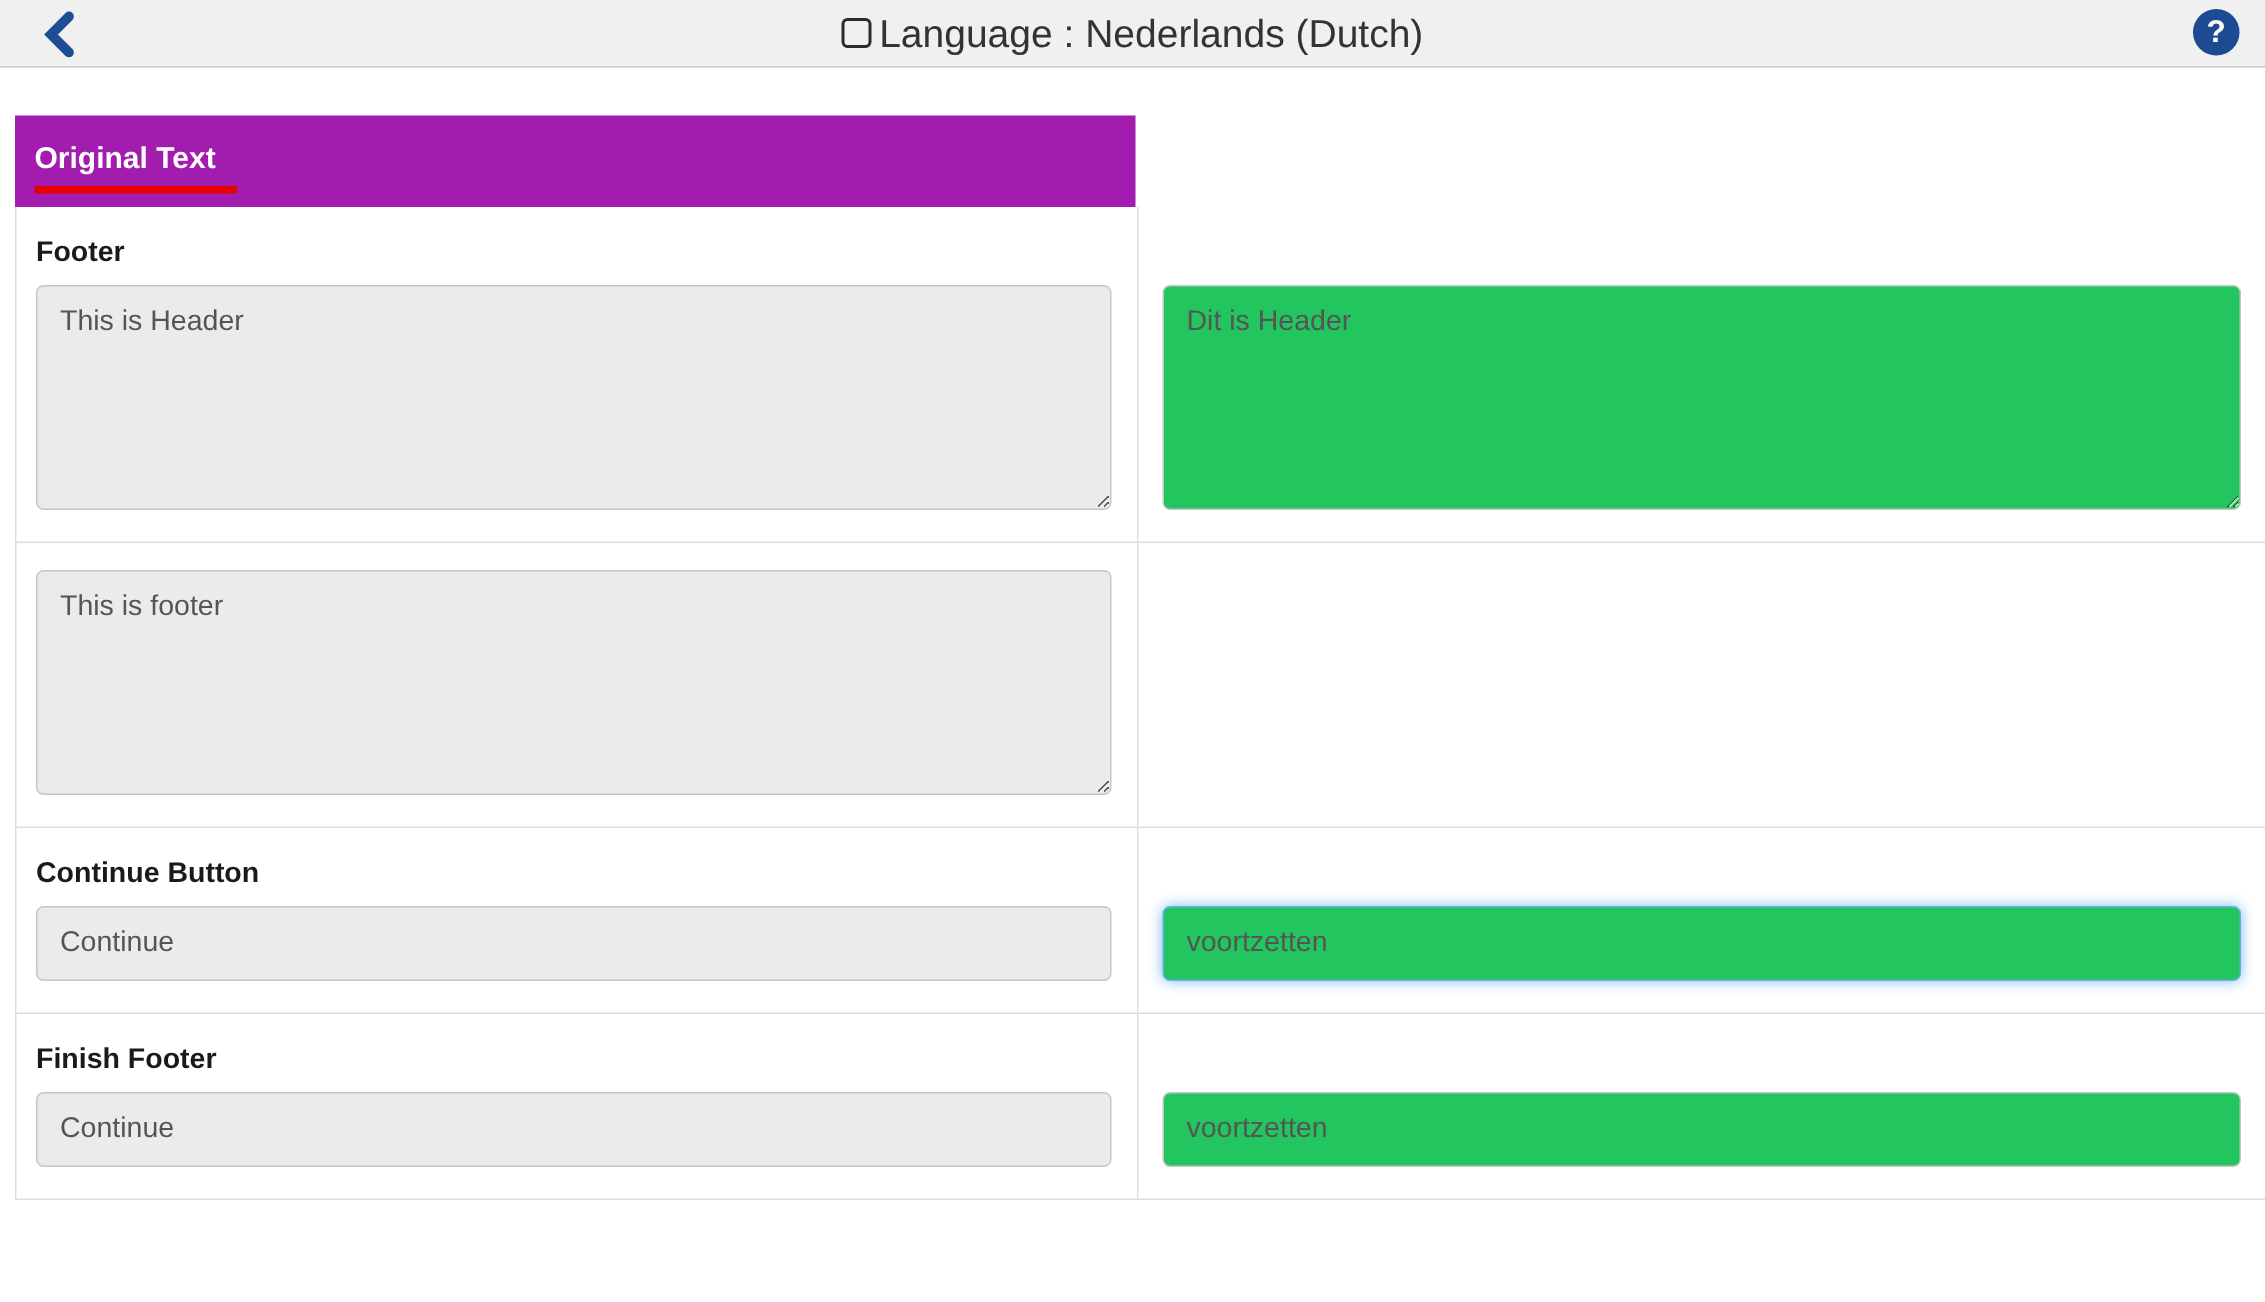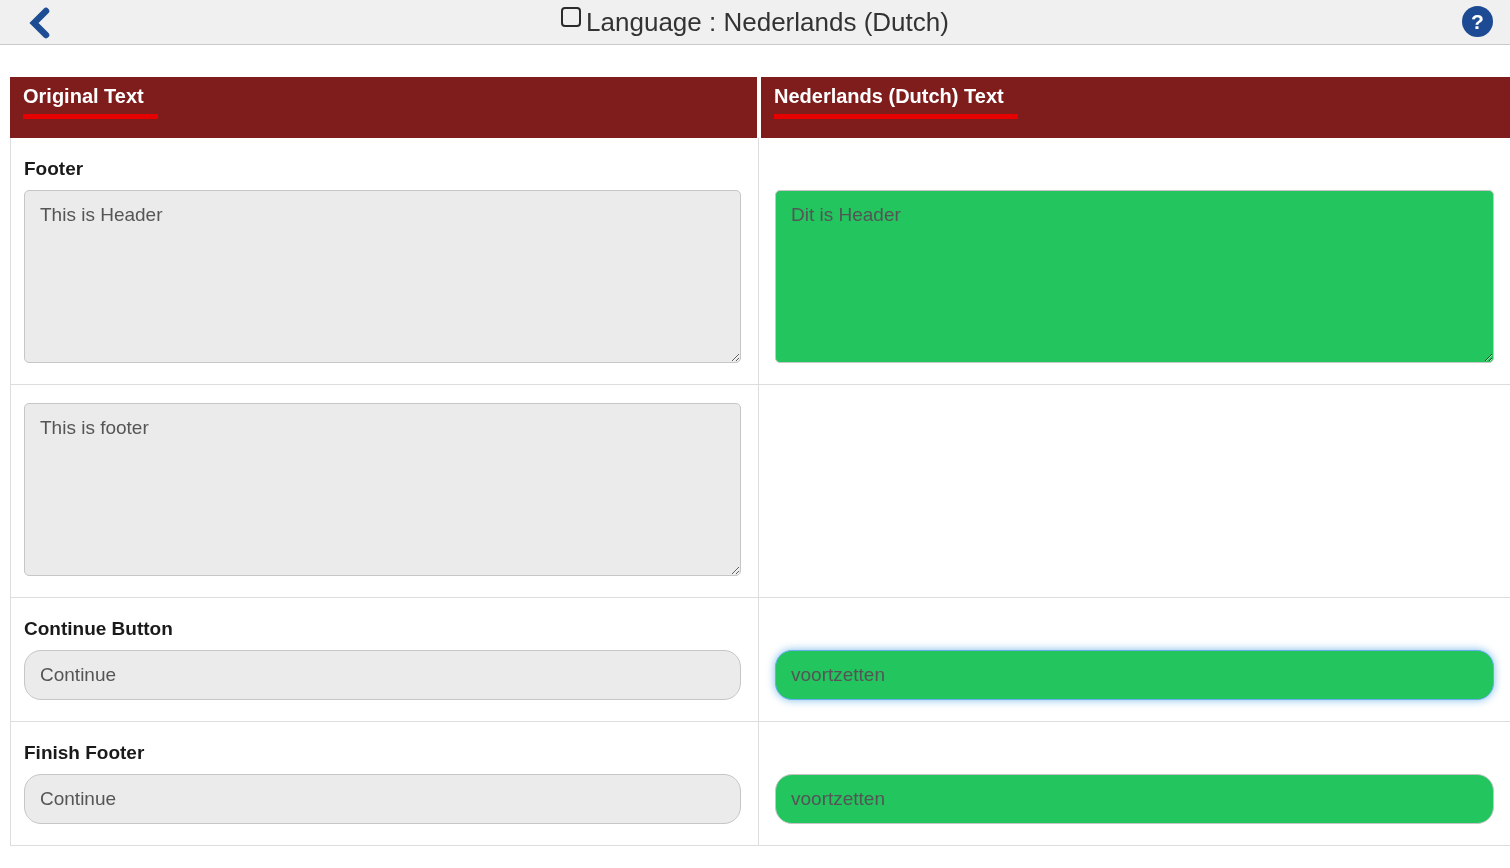--- a/index.html
+++ b/index.html
@@ -17,21 +17,21 @@
     border-bottom: 1px solid #c9c9c9;
     position: relative;
     display: flex; align-items: center; justify-content: center;
   }
   .back-btn {
     position: absolute; left: 26px; top: 6px;
     width: 26px; height: 33px;
     display: flex; align-items: center; justify-content: center;
     cursor: pointer;
   }
-  .title-wrap { display: flex; align-items: flex-start; gap: 5px; }
+  .title-wrap { display: flex; align-items: center; gap: 5px; }
   .title-checkbox {
     width: 20px; height: 20px;
     border: 2px solid #2b2b2b; border-radius: 4px;
     background: transparent;
     cursor: pointer;
   }
   .title-text { font-size: 26px; color: #333; white-space: nowrap; }
   .help-btn {
     position: absolute; right: 17px; top: 6px;
     width: 31px; height: 31px; border-radius: 50%;
@@ -39,22 +39,22 @@
     font-weight: bold; font-size: 21px; line-height: 1;
     display: flex; align-items: center; justify-content: center;
     cursor: pointer;
   }
 
   
   .ttable { margin: 32px 0 0 10px; }
   .trow { display: grid; grid-template-columns: 747px 4px auto; }
 
   .thead-row .th {
-    background: #7f1d1d; height: 61px;
-    display: flex; align-items: flex-start;
+    background: #a21caf; height: 61px;
+    display: flex; align-items: center;
     padding: 8px 0 0 13px;
   }
   .th .th-label {
     color: #ffffff; font-size: 20px; font-weight: bold;
     border-bottom: 5px solid #e70000;
     padding: 0 14px 6px 0;
     white-space: nowrap;
   }
 
   .tbody-row { border-bottom: 1px solid #ddd; }
@@ -66,30 +66,30 @@
   }
 
   .td { padding: 18px 16px 21px 13px; }
   .td.cell-right { padding-left: 14px; }
   .row-label {
     font-size: 19px; font-weight: bold; color: #1a1a1a;
     line-height: 26px; min-height: 26px; margin-bottom: 8px;
   }
 
   .field-textarea {
-    display: block; width: 100%; height: 173px;
+    display: block; width: 100%; height: 150px;
     border: 1px solid #c6c6c6; border-radius: 5px;
     padding: 12px 15px;
     font-size: 19px; line-height: 24px; color: #555;
     font-family: inherit;
     resize: both;
   }
   .field-input {
     display: block; width: 100%; height: 50px;
-    border: 1px solid #c6c6c6; border-radius: 17px;
+    border: 1px solid #c6c6c6; border-radius: 5px;
     padding: 16px 15px;
     font-size: 19px; color: #555;
     font-family: inherit;
   }
   .readonly-field { background: #ebebeb; }
   .editable-field { background: #22c55e; }
   .focused-field {
     border-color: #66afe9;
     box-shadow: 0 0 9px rgba(102, 175, 233, 0.85);
     outline: none;
@@ -112,23 +112,20 @@
     <span>?</span>
   </div>
 </div>
 
 <div class="ttable">
   <div class="trow thead-row">
     <div class="th">
       <span class="th-label">Original Text</span>
     </div>
     <div class="gap"></div>
-    <div class="th">
-      <span class="th-label">Nederlands (Dutch) Text</span>
-    </div>
   </div>
   <div id="table-body">
   <div class="trow tbody-row">
     <div class="td cell-left">
       <div class="row-label">Footer</div>
     <textarea class="field-textarea readonly-field" readonly="" style="">This is Header</textarea>
         </div>
     <div class="gap"></div>
     <div class="td cell-right">
       <div class="row-label"></div>

